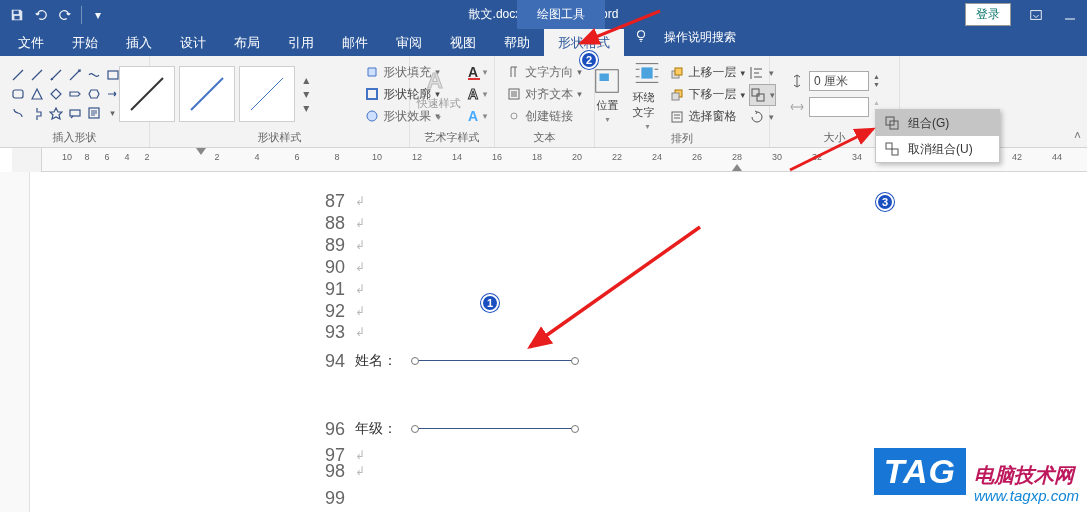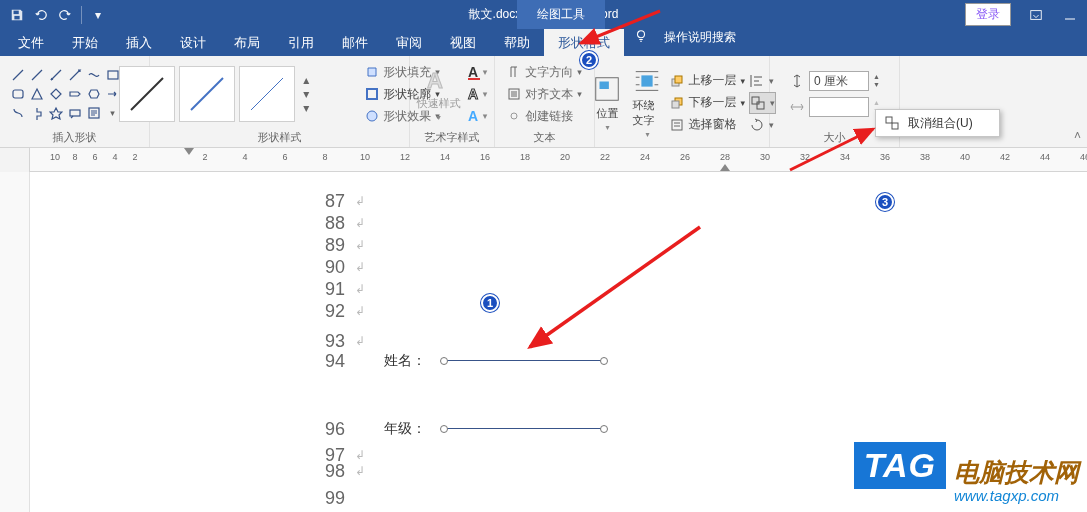--- a/index.html
+++ b/index.html
@@ -6,21 +6,21 @@
 body { width:1087px; height:512px; background:#fff; font-size:12px; overflow:hidden; position:relative; }
 
 
 .titlebar { height:29px; background:#2b579a; color:#fff; display:flex; align-items:center; position:relative; }
 .qat { display:flex; align-items:center; gap:2px; padding-left:6px; }
 .qat .qbtn { width:22px; height:22px; display:flex; align-items:center; justify-content:center; color:#fff; opacity:.95; }
 .qat .sep { width:1px; height:18px; background:rgba(255,255,255,.35); margin:0 3px; }
 .title { position:absolute; left:0; right:0; text-align:center; pointer-events:none; font-size:12px; color:#fff; }
 .context-tab { position:absolute; left:517px; top:0; height:29px; background:#3e6db5; color:#fff; padding:0 20px; display:flex; align-items:center; font-size:12px; }
 .win-ctrls { position:absolute; right:0; top:0; display:flex; height:29px; }
-.login-btn { background:#fff; color:#8b5cf6; padding:2px 10px; margin:3px 8px; font-size:12px; border:1px solid #999; }
+.login-btn { background:#fff; color:#0f766e; padding:2px 10px; margin:3px 8px; font-size:12px; border:1px solid #999; }
 .win-ctrls .wbtn { width:34px; display:flex; align-items:center; justify-content:center; color:#fff; }
 
 
 .tabs { height:27px; background:#2b579a; display:flex; align-items:stretch; color:#fff; padding-left:4px; position:relative; }
 .tab { padding:0 14px; display:flex; align-items:center; font-size:13px; color:#fff; }
 .tab.active { background:#f3f3f3; color:#2b579a; }
 .tell-me { display:flex; align-items:flex-start; gap:16px; padding-left:10px; color:#fff; }
 
 
 .ribbon { height:92px; background:#f3f3f3; border-bottom:1px solid #d4d4d4; display:flex; position:relative; }
@@ -56,51 +56,51 @@
 
 
 .collapse { position:absolute; right:6px; bottom:4px; color:#777; }
 
 
 .dropdown { position:absolute; top:109px; left:875px; width:125px; background:#fff; border:1px solid #c6c6c6; box-shadow:2px 2px 5px rgba(0,0,0,.25); z-index:20; }
 .dropdown .ditem { display:flex; align-items:center; height:26px; padding:0 8px; gap:8px; font-size:12px; color:#333; }
 .dropdown .ditem.hover { background:#c5c5c5; }
 
 
-.hruler-row { height:24px; background:#fff; display:flex; }
+.hruler-row { height:24px; background:#fff; display:flex;padding-left:12px; }
 .corner { width:30px; height:24px; background:#f3f3f3; border-right:1px solid #d4d4d4; }
 .hruler { flex:1; background:#f9f9f9; border-bottom:1px solid #d4d4d4; position:relative; font-size:9px; color:#666; }
 .hruler .tick { position:absolute; top:4px; transform:translateX(-50%); }
 .hruler .caret-down { position:absolute; top:0; left:154px; }
 .hruler .caret-up { position:absolute; bottom:0; left:690px; }
 
 
 .doc-area { position:absolute; left:0; top:172px; right:0; bottom:0; display:flex; background:#fff; }
 .vruler { width:30px; background:#f9f9f9; border-right:1px solid #e1e1e1; position:relative; font-size:9px; color:#666; }
 .page { flex:1; position:relative; background:#fff; }
 .ln-row { position:absolute; left:285px; display:flex; align-items:center; gap:10px; color:#333; font-size:14px; height:22px; }
 .ln-num { width:30px; text-align:right; color:#666; font-size:18px; }
 .cell-mark { color:#bbb; font-size:12px; }
 
-.field-row .label { width:46px;margin-left:29px; }
+.field-row .label { width:46px; }
 .uline { position:relative; height:2px; width:160px; margin-left:4px; border-top:1px solid #385489; }
 .uline .h { position:absolute; width:8px; height:8px; border:1px solid #777; background:#fff; border-radius:50%; top:-4px; }
 .uline .h.l{ left:-4px; } .uline .h.r{ right:-4px; }
 
 
 .badge { position:absolute; width:18px; height:18px; border-radius:50%; background:#1b4fbf; color:#fff; border:2px solid #fff; box-shadow:0 0 0 1px #1b4fbf; display:flex; align-items:center; justify-content:center; font-size:11px; font-weight:bold; z-index:30; }
 
 
 .arrow { position:absolute; z-index:25; pointer-events:none; }
 
 
 .watermark { position:absolute; right:8px; bottom:8px; z-index:40; display:flex; align-items:flex-start; gap:8px; }
 .tag-box { background:#1776d6; color:#fff; font-weight:900; font-size:34px; padding:4px 10px; letter-spacing:1px; font-style:italic; }
 .wm-text { display:flex; flex-direction:column; line-height:1.15; }
-.wm-text .t1 { color:#a16207; font-size:25px; font-weight:bold; text-shadow:1px 1px 0 #fff; font-style:italic;margin-top:16px; }
+.wm-text .t1 { color:#be185d; font-size:20px; font-weight:bold; text-shadow:1px 1px 0 #fff; font-style:italic;margin-top:16px; }
 .wm-text .t2 { color:#1286d6; font-size:15px; font-style:italic; }
 
 svg { display:block; }
 </style>
 </head>
 <body>
 
 <div class="titlebar">
   <div class="qat">
     <div class="qbtn">
@@ -442,20 +442,21 @@
           </div>
         <div class="mini-row">
             <svg width="16" height="16">
               <path d="M8 3a5 5 0 1 1-5 5" fill="none" stroke="#555"></path>
               <path d="M8 3l-2-1m2 1l-1 2" stroke="#555"></path>
             </svg>
             <span style="font-size:9px;">▾</span>
           </div>
       </div>
     </div>
+    <div class="label">排列</div>
   </div>
 
   <div class="group g-size">
     <div class="content">
         <div class="mini-stack" style="gap:4px;">
       <div class="mini-row dark">
         <svg width="16" height="16">
               <path d="M8 2v12M5 4l3-2 3 2M5 12l3 2 3-2" stroke="#555" fill="none"></path>
             </svg>
         <div class="size-input">
@@ -472,20 +473,27 @@
       </div>
     </div>
       </div>
     <div class="label">大小</div>
   </div>
 
   <div class="collapse">˄</div>
 </div>
 
 <div class="dropdown">
+  <div class="ditem hover">
+    <svg width="16" height="16">
+        <rect x="2" y="2" width="8" height="8" fill="none" stroke="#555"></rect>
+        <rect x="6" y="6" width="8" height="8" fill="none" stroke="#555"></rect>
+      </svg>
+    <span>组合(G)</span>
+  </div>
   <div class="ditem">
     <svg width="16" height="16">
         <rect x="2" y="2" width="6" height="6" fill="none" stroke="#555"></rect>
         <rect x="8" y="8" width="6" height="6" fill="none" stroke="#555"></rect>
       </svg>
     <span>取消组合(U)</span>
   </div>
 </div>
 
 <div class="hruler-row">
@@ -548,21 +556,21 @@
         <span class="cell-mark">↲</span>
       </div>
       <div class="ln-row" style="top: 106px;">
         <span class="ln-num">91</span>
         <span class="cell-mark">↲</span>
       </div>
       <div class="ln-row" style="top: 128px;">
         <span class="ln-num">92</span>
         <span class="cell-mark">↲</span>
       </div>
-      <div class="ln-row" style="top: 158px;">
+      <div class="ln-row" style="top: 149px;">
         <span class="ln-num">93</span>
         <span class="cell-mark">↲</span>
       </div>
       <div class="ln-row field-row" style="top: 178px;">
         <span class="ln-num">94</span>
         <span class="label">姓名：</span>
         <span class="uline">
           <span class="h l"></span>
           <span class="h r"></span>
         </span>

